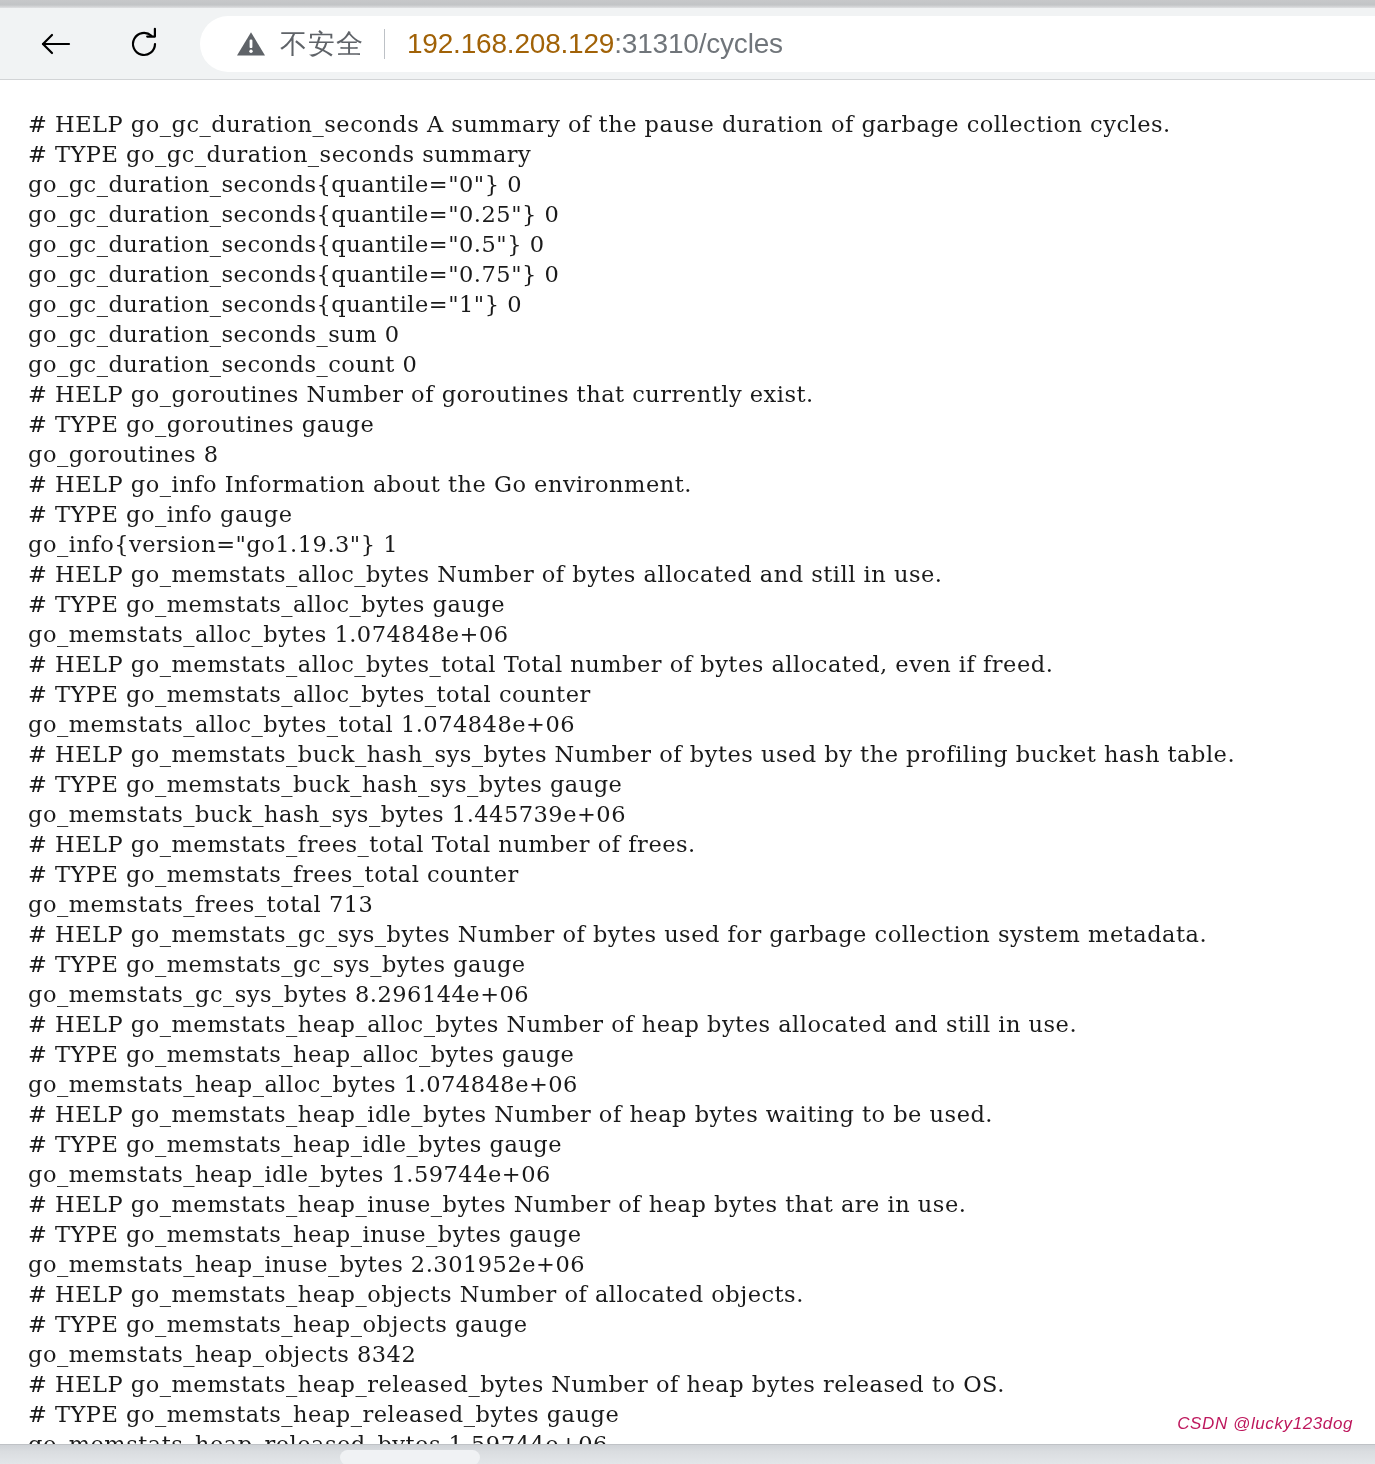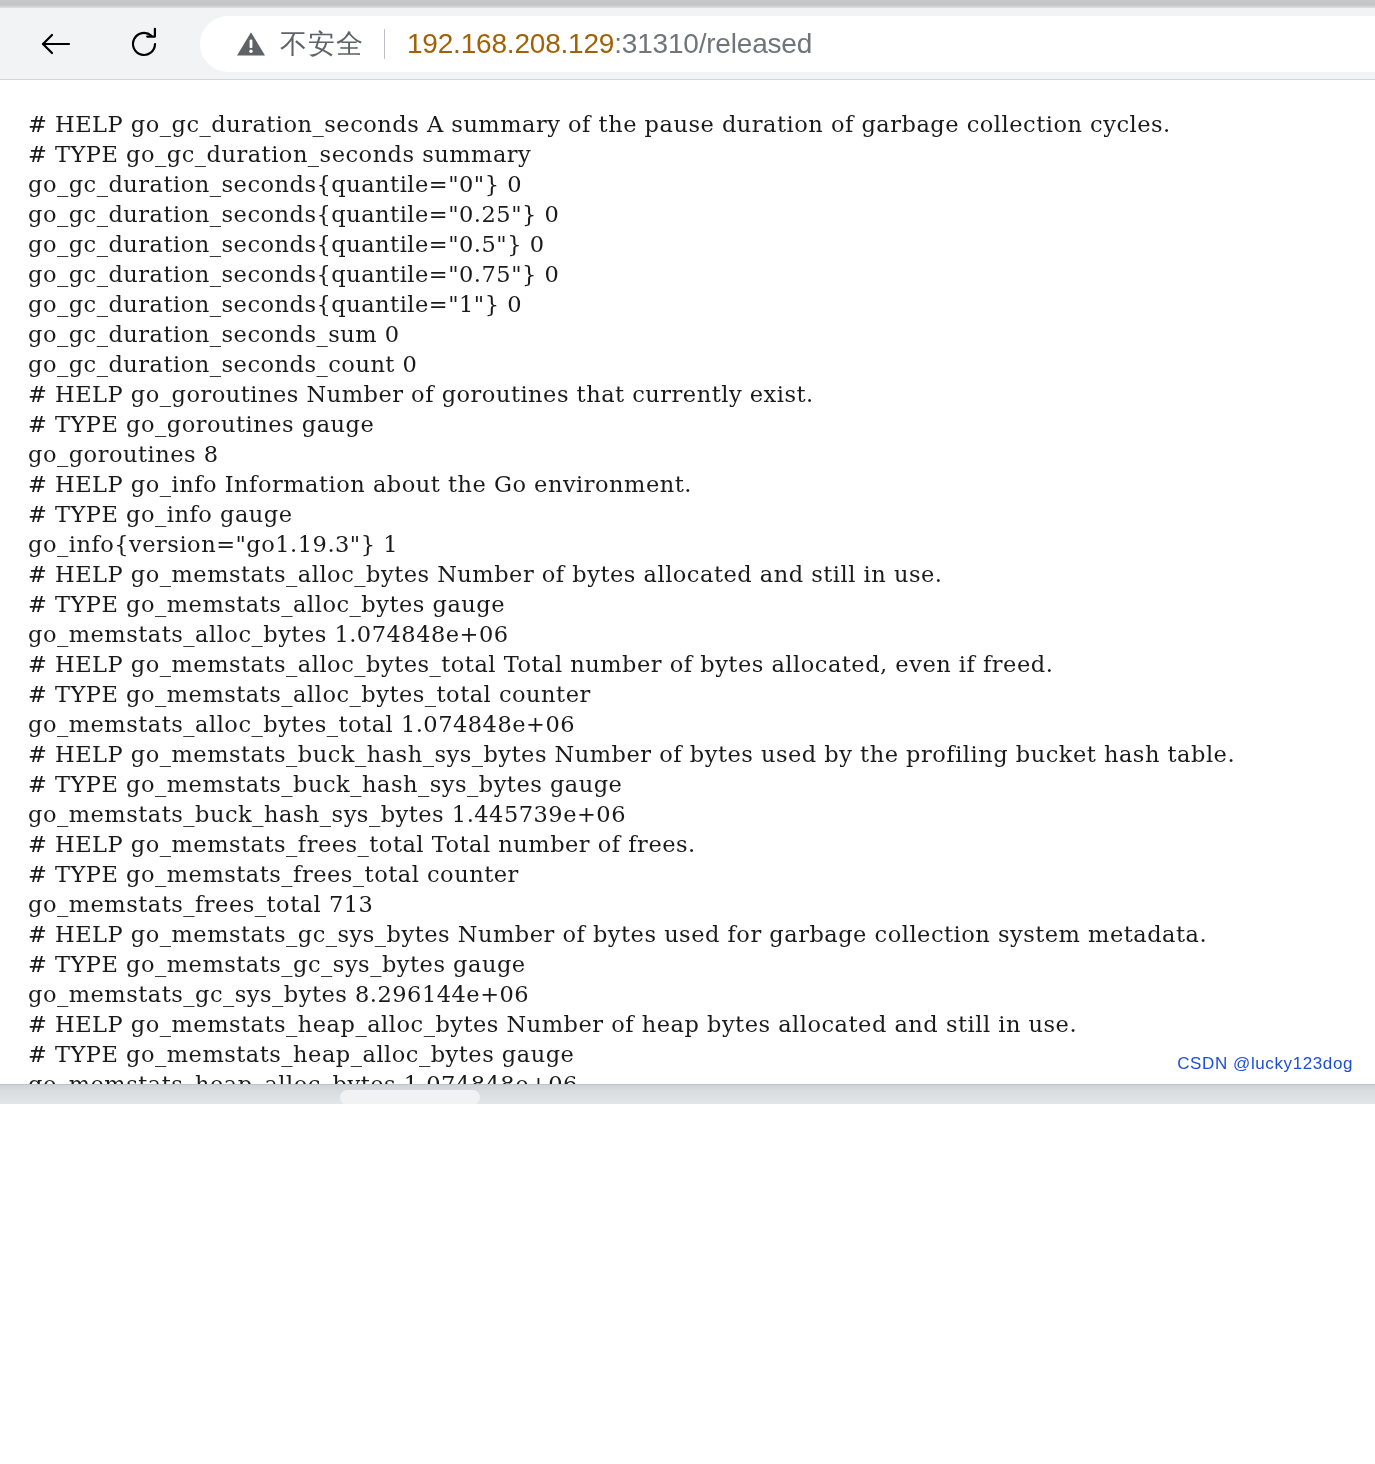--- a/index.html
+++ b/index.html
@@ -2,21 +2,21 @@
 <html><head>
 <meta charset="utf-8">
 <style>
   * { margin:0; padding:0; box-sizing:border-box; }
   html, body {
     width:1375px; height:1464px;
     background:#ffffff;
     font-family:"Liberation Sans", sans-serif;
     overflow:hidden;
   }
-  #root { position:relative; width:1375px; height:1104px; overflow:hidden; background:#fff; }
+  #root { position:relative; width:1375px; height:1464px; overflow:hidden; background:#fff; }
 
   
   .top-edge {
     position:absolute; left:0; top:0; width:1375px; height:8px;
     background:linear-gradient(to bottom,#c7c8ca 0%, #c2c4c6 60%, #dfe0e2 100%);
   }
   .toolbar {
     position:absolute; left:0; top:8px; width:1375px; height:72px;
     background:#f1f3f4;
     border-bottom:1px solid #d2d4d6;
@@ -68,23 +68,24 @@
     color:#1a1a1a;
     white-space:pre;
     letter-spacing:0.5px;
     font-weight:400;
   }
 
   
   .watermark {
     position:absolute; right:22px; bottom:30px;
     font-family:"Liberation Sans", sans-serif;
-    font-size:17px; color:#1d4ed8; letter-spacing:0.6px;
+    font-size:17px; color:#be185d; letter-spacing:0.6px;
     text-shadow:0 1px 0 #fff;
     user-select:none;
+    font-style:italic;
   }
 
   
   .hscroll {
     position:absolute; left:0; bottom:0; width:1375px; height:20px;
     background:linear-gradient(to bottom,#cfd2d6 0%, #dadde0 35%, #e3e6e9 100%);
     border-top:1px solid #bfc2c6;
   }
   .hscroll-thumb {
     position:absolute; left:340px; top:5px; width:140px; height:15px;
@@ -121,21 +122,21 @@
     <div class="url-pill">
       <span class="warn-icon">
         <svg width="30" height="28" viewBox="0 0 30 28" aria-hidden="true">
           <path d="M15 2.2 L29 25.4 L1 25.4 Z" fill="#5f6368"></path>
           <rect x="13.6" y="9.5" width="2.8" height="8.6" rx="1.2" fill="#ffffff"></rect>
           <circle cx="15" cy="21.2" r="1.7" fill="#ffffff"></circle>
         </svg>
       </span>
       <span class="insecure-text">不安全</span>
       <span class="url-divider"></span>
-      <span class="url-text"><span class="url-host">192.168.208.129</span><span class="url-rest">:31310/released</span></span>
+      <span class="url-text"><span class="url-host">192.168.208.129</span><span class="url-rest">:31310/cycles</span></span>
     </div>
   </div>
 
   <div class="content">
     <pre class="metrics"># HELP go_gc_duration_seconds A summary of the pause duration of garbage collection cycles.
 # TYPE go_gc_duration_seconds summary
 go_gc_duration_seconds{quantile="0"} 0
 go_gc_duration_seconds{quantile="0.25"} 0
 go_gc_duration_seconds{quantile="0.5"} 0
 go_gc_duration_seconds{quantile="0.75"} 0

